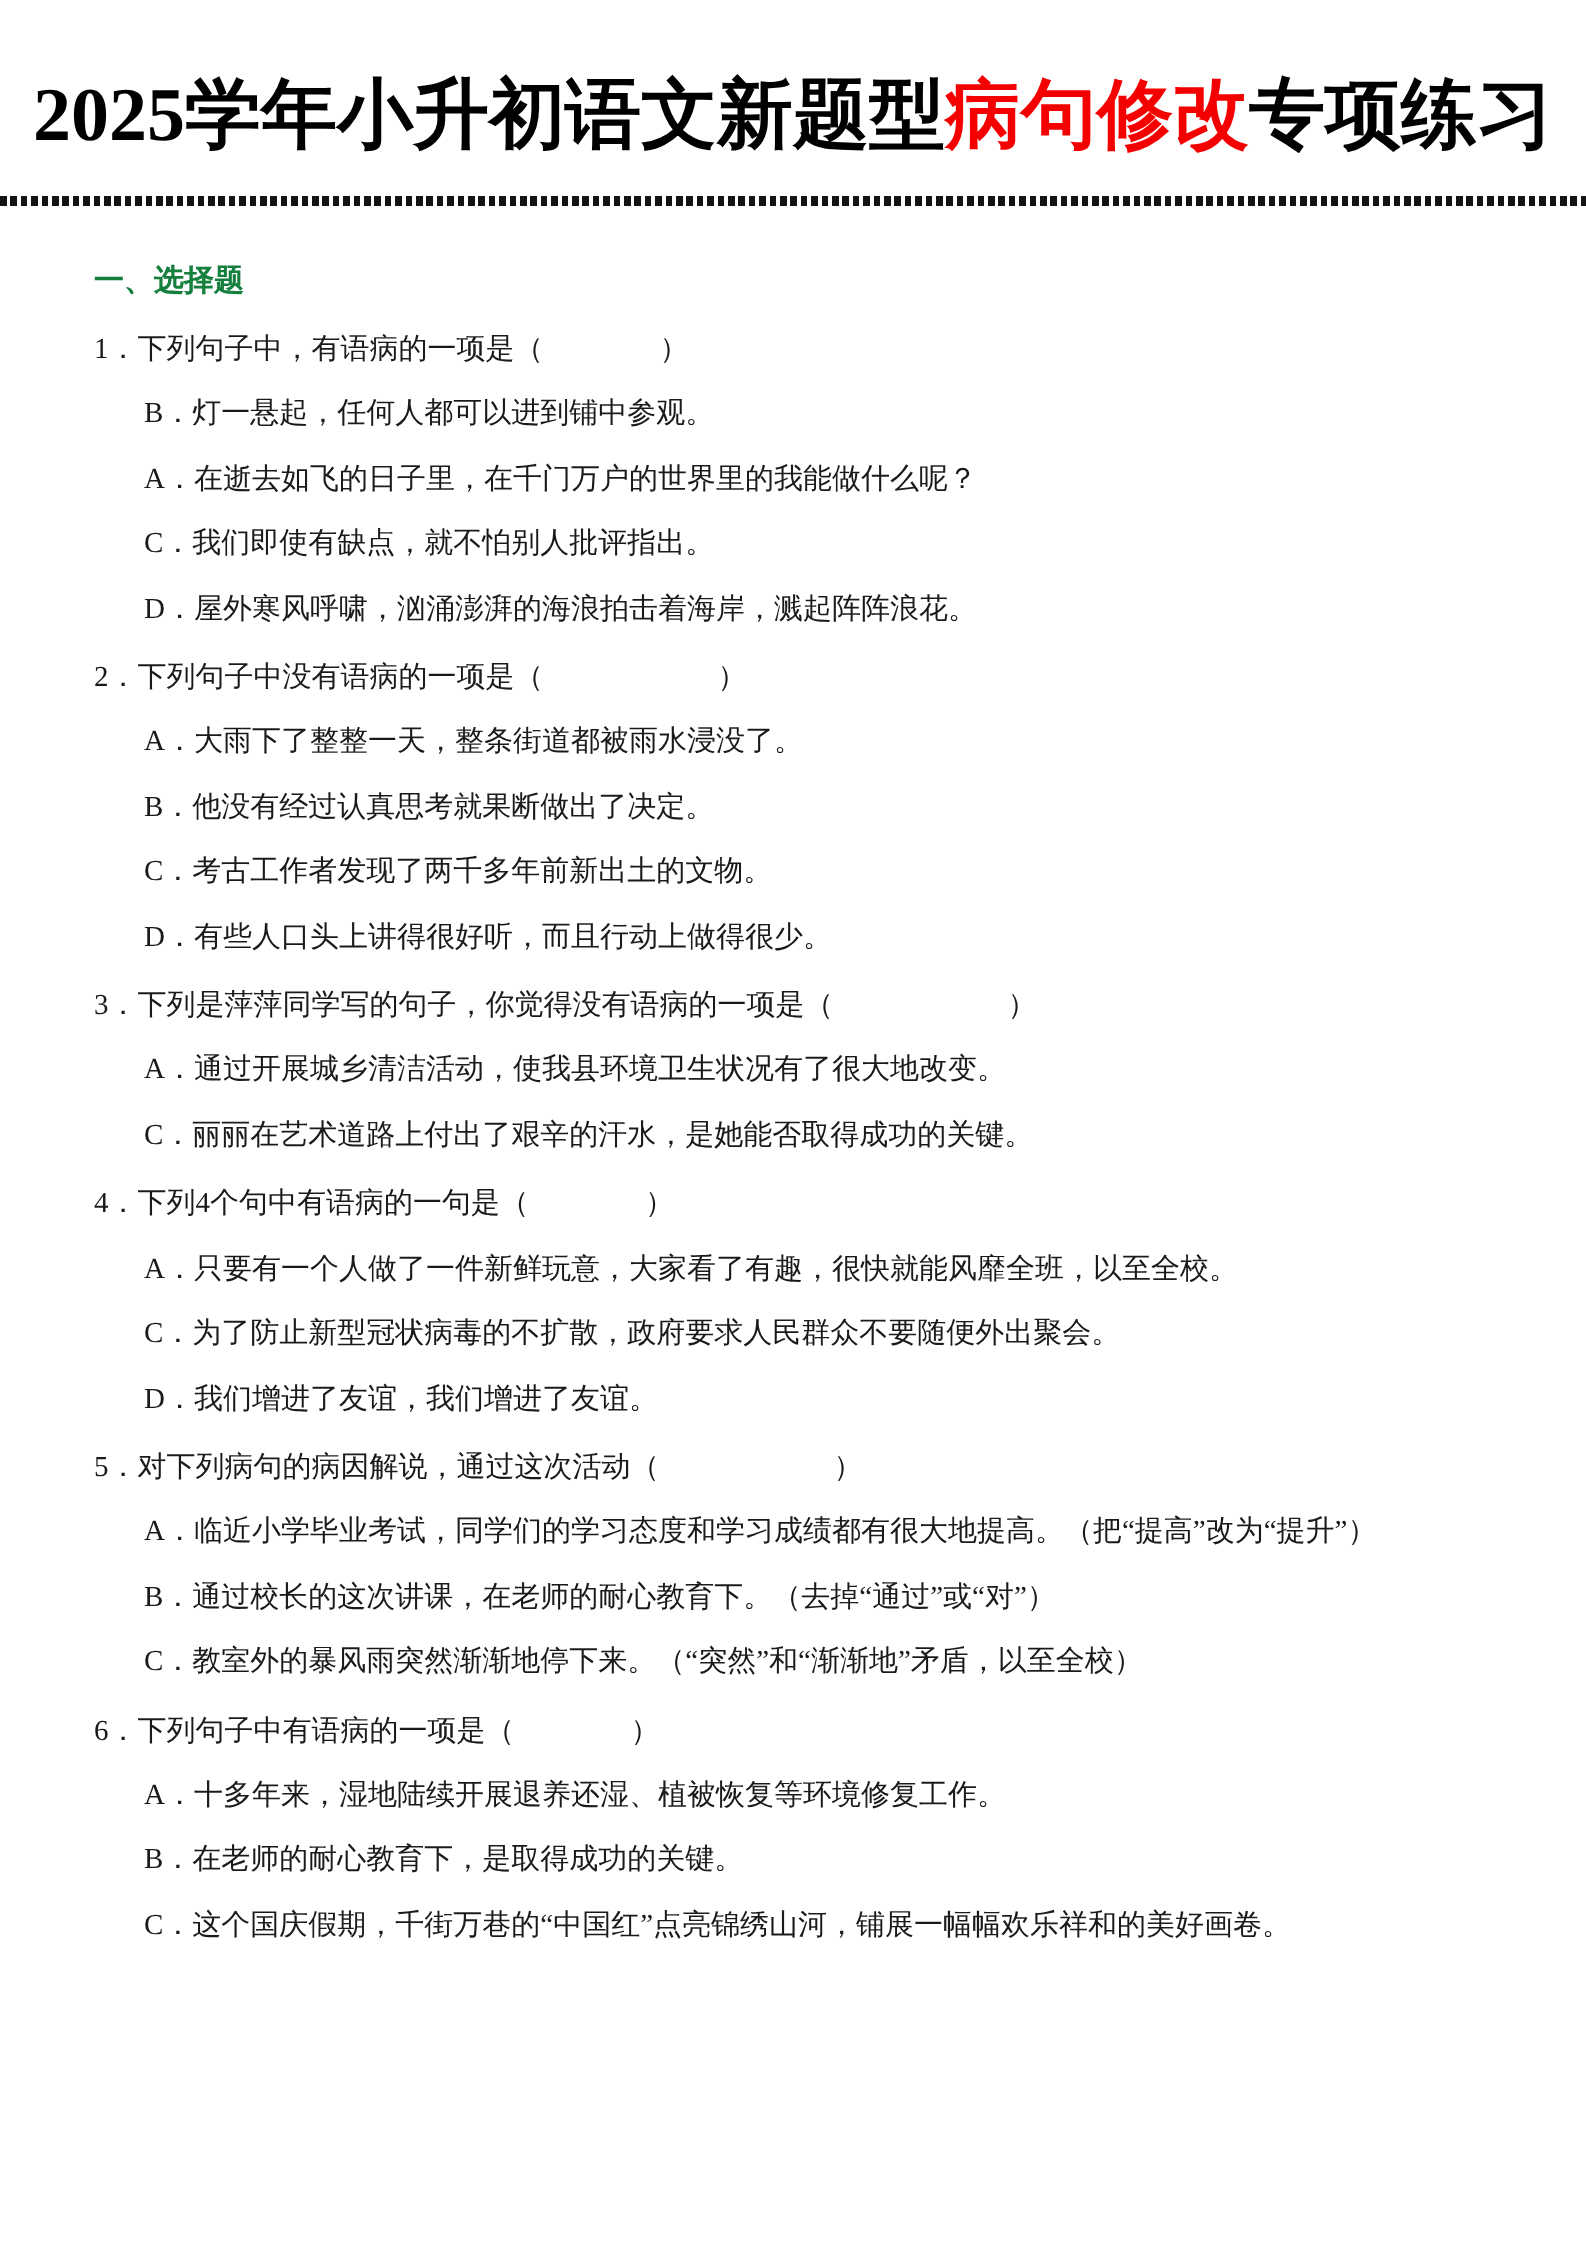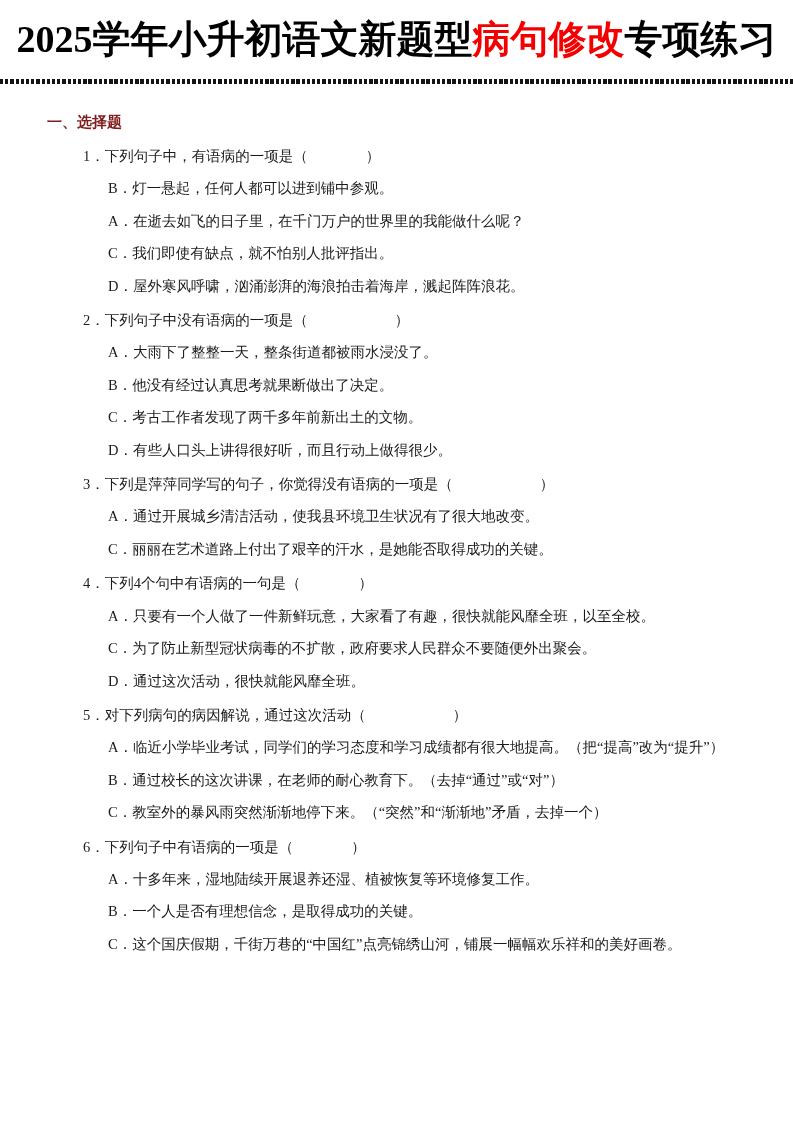--- a/index.html
+++ b/index.html
@@ -9,21 +9,21 @@
     font-family: "Liberation Serif", "DejaVu Serif", serif;
   }
   .page {
     position: relative;
     width: 793px;
     height: 1122px;
     background: #ffffff;
     overflow: hidden;
   }
   .doc-title {
-    margin-top: 14px;
+    margin-top: 33px;
     text-align: center;
     font-size: 38px;
     font-weight: bold;
     color: #000000;
     letter-spacing: 0px;
     line-height: 50px;
     white-space: nowrap;
   }
   .doc-title .highlight {
     color: #f40000;
@@ -37,30 +37,30 @@
       transparent 3.3px, transparent 5.2px);
   }
   .content {
     padding: 23px 36px 0 47px;
     color: #1a1a1a;
   }
   .section-heading {
     font-size: 15px;
     font-weight: bold;
     line-height: 31px;
-    color: #7f1d1d;
+    color: #15803d;
     white-space: nowrap;
   }
   .line {
     font-size: 14.5px;
     line-height: 32.4px;
     white-space: nowrap;
     color: #1a1a1a;
   }
-  .question { margin-top: 2px; margin-left: 36px; }
+  .question { margin-top: 2px; }
   .q-option { padding-left: 25px; }
 </style>
 </head>
 <body>
 
 <div class="page">
 
   <h1 class="doc-title"><span>2025学年小升初语文新题型</span><span class="highlight">病句修改</span><span>专项练习</span></h1>
 
   <div class="dotted-rule"></div>
@@ -88,31 +88,31 @@
     <div class="question">
       <div class="line q-stem"><span>3．</span><span>下列是萍萍同学写的句子，你觉得没有语病的一项是（　　　　　　）</span></div>
       <div class="line q-option">A．通过开展城乡清洁活动，使我县环境卫生状况有了很大地改变。</div>
       <div class="line q-option">C．丽丽在艺术道路上付出了艰辛的汗水，是她能否取得成功的关键。</div>
     </div>
 
     <div class="question">
       <div class="line q-stem"><span>4．</span><span>下列4个句中有语病的一句是（　　　　）</span></div>
       <div class="line q-option">A．只要有一个人做了一件新鲜玩意，大家看了有趣，很快就能风靡全班，以至全校。</div>
       <div class="line q-option">C．为了防止新型冠状病毒的不扩散，政府要求人民群众不要随便外出聚会。</div>
-      <div class="line q-option">D．通过这次活动，很快就能风靡全班。</div>
+      <div class="line q-option">D．我们增进了友谊，我们增进了友谊。</div>
     </div>
 
     <div class="question">
       <div class="line q-stem"><span>5．</span><span>对下列病句的病因解说，通过这次活动（　　　　　　）</span></div>
       <div class="line q-option">A．临近小学毕业考试，同学们的学习态度和学习成绩都有很大地提高。（把“提高”改为“提升”）</div>
       <div class="line q-option">B．通过校长的这次讲课，在老师的耐心教育下。（去掉“通过”或“对”）</div>
-      <div class="line q-option">C．教室外的暴风雨突然渐渐地停下来。（“突然”和“渐渐地”矛盾，去掉一个）</div>
+      <div class="line q-option">C．教室外的暴风雨突然渐渐地停下来。（“突然”和“渐渐地”矛盾，以至全校）</div>
     </div>
 
     <div class="question">
       <div class="line q-stem"><span>6．</span><span>下列句子中有语病的一项是（　　　　）</span></div>
       <div class="line q-option">A．十多年来，湿地陆续开展退养还湿、植被恢复等环境修复工作。</div>
-      <div class="line q-option">B．一个人是否有理想信念，是取得成功的关键。</div>
+      <div class="line q-option">B．在老师的耐心教育下，是取得成功的关键。</div>
       <div class="line q-option">C．这个国庆假期，千街万巷的“中国红”点亮锦绣山河，铺展一幅幅欢乐祥和的美好画卷。</div>
     </div>
 
   </div>
 </div>
 
 </body></html>

